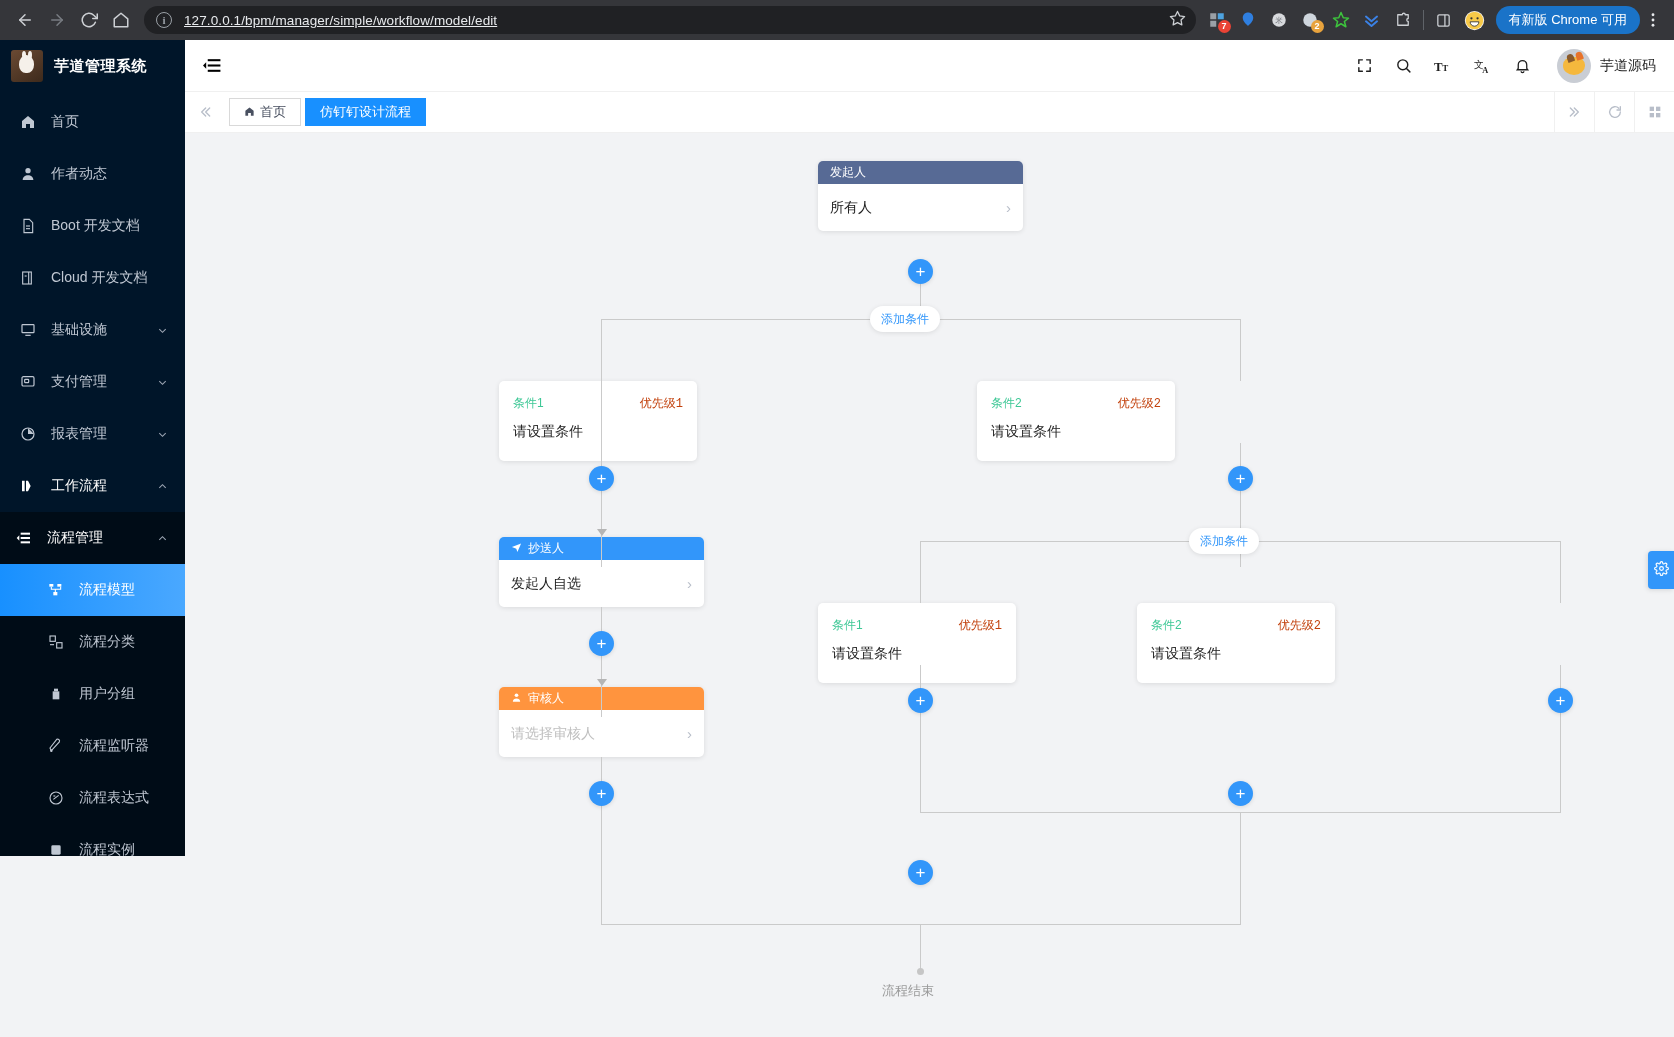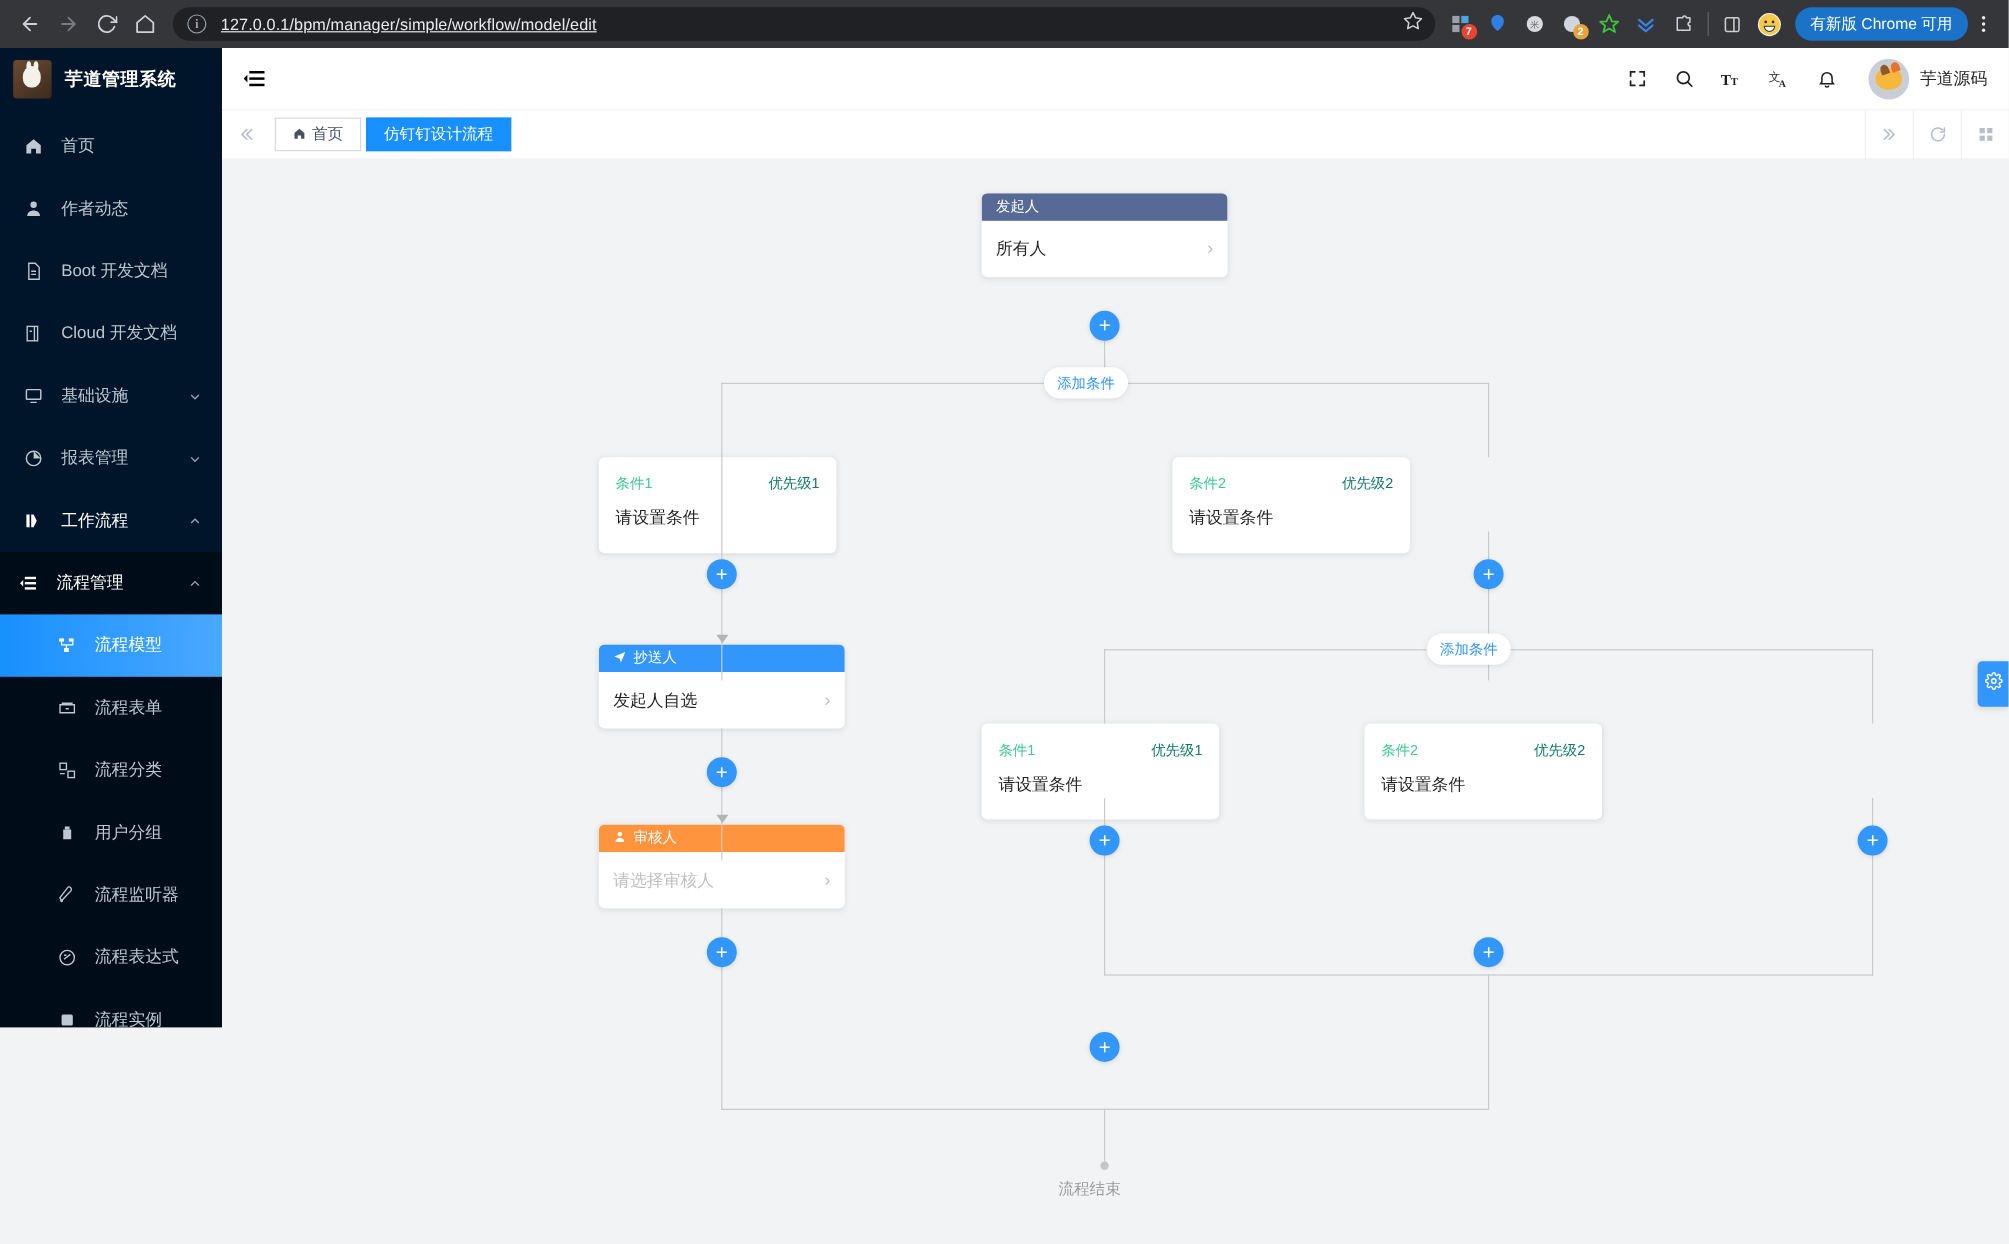--- a/index.html
+++ b/index.html
@@ -243,21 +243,21 @@
   .cond-node {
     position:absolute;
     width: 198px;
     background:#fff;
     border-radius: 5px;
     box-shadow: 0 1px 5px rgba(0,0,0,.10);
     padding: 14px 14px 20px 14px;
   }
   .cond-top { display:flex; align-items:center; font-size:12px; }
   .cond-name { color:#3ec896; }
-  .cond-prio { margin-left:auto; color:#0f766e; }
+  .cond-prio { margin-left:auto; color:#c2410c;font-family:Liberation Mono, monospace; }
   .cond-body { margin-top:11px; font-size:14px; color:#1f1f1f; }
 
   .plus {
     position:absolute;
     width: 25px; height:25px; border-radius:50%;
     background:#3296fa;
     display:flex; align-items:center; justify-content:center;
     color:#fff; font-size:17px; line-height:1;
     box-shadow: 0 1px 4px rgba(0,0,0,.12);
     z-index: 5;
@@ -470,20 +470,34 @@
             </svg>
           </span>
         <span class="mi-label">基础设施</span>
         <span class="chev">
             <svg width="11" height="11" viewBox="0 0 24 24" fill="none" stroke="currentColor" stroke-width="2.4">
               <polyline points="5 9 12 16 19 9"></polyline>
             </svg>
           </span>
       </div>
 
+      <div class="menu-item">
+        <span class="mi-icon">
+            <svg width="16" height="16" viewBox="0 0 24 24" fill="none" stroke="currentColor" stroke-width="1.8">
+              <rect x="3" y="4" width="18" height="14" rx="2"></rect>
+              <rect x="7" y="8" width="6" height="5" rx="1"></rect>
+            </svg>
+          </span>
+        <span class="mi-label">支付管理</span>
+        <span class="chev">
+            <svg width="11" height="11" viewBox="0 0 24 24" fill="none" stroke="currentColor" stroke-width="2.4">
+              <polyline points="5 9 12 16 19 9"></polyline>
+            </svg>
+          </span>
+      </div>
 
       <div class="menu-item">
         <span class="mi-icon">
             <svg width="16" height="16" viewBox="0 0 24 24" fill="none" stroke="currentColor" stroke-width="1.8">
               <circle cx="12" cy="12" r="9"></circle>
               <path d="M12 3v9h9" fill="currentColor" stroke="none"></path>
             </svg>
           </span>
         <span class="mi-label">报表管理</span>
         <span class="chev">
@@ -531,30 +545,20 @@
                 <rect x="2" y="3" width="6" height="4"></rect>
                 <rect x="14" y="3" width="6" height="4"></rect>
                 <rect x="8" y="15" width="6" height="5"></rect>
                 <path d="M5 7v4h14V7" fill="none" stroke="currentColor" stroke-width="1.6"></path>
                 <path d="M11 11v4" fill="none" stroke="currentColor" stroke-width="1.6"></path>
               </svg>
             </span>
           <span class="mi-label">流程模型</span>
         </div>
 
-        <div class="menu-item lvl3">
-          <span class="mi-icon">
-              <svg width="16" height="16" viewBox="0 0 24 24" fill="none" stroke="currentColor" stroke-width="1.7">
-                <path d="M3 8h18v10H3z"></path>
-                <path d="M6 8V6h12v2"></path>
-                <line x1="10" y1="13" x2="14" y2="13"></line>
-              </svg>
-            </span>
-          <span class="mi-label">流程表单</span>
-        </div>
 
         <div class="menu-item lvl3">
           <span class="mi-icon">
               <svg width="16" height="16" viewBox="0 0 24 24" fill="none" stroke="currentColor" stroke-width="1.7">
                 <rect x="3" y="3" width="8" height="8"></rect>
                 <rect x="13" y="13" width="8" height="8"></rect>
                 <line x1="3" y1="16" x2="9" y2="16"></line>
               </svg>
             </span>
           <span class="mi-label">流程分类</span>

